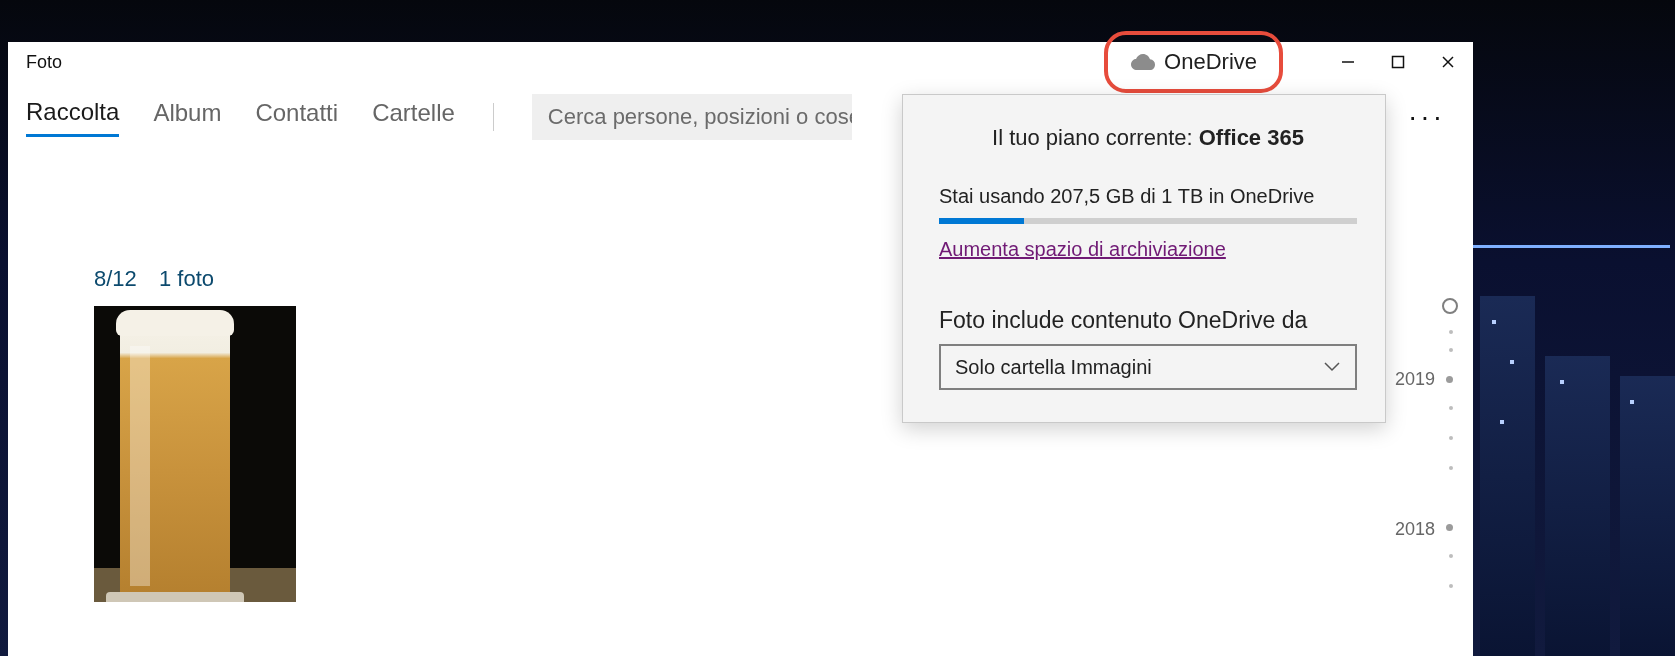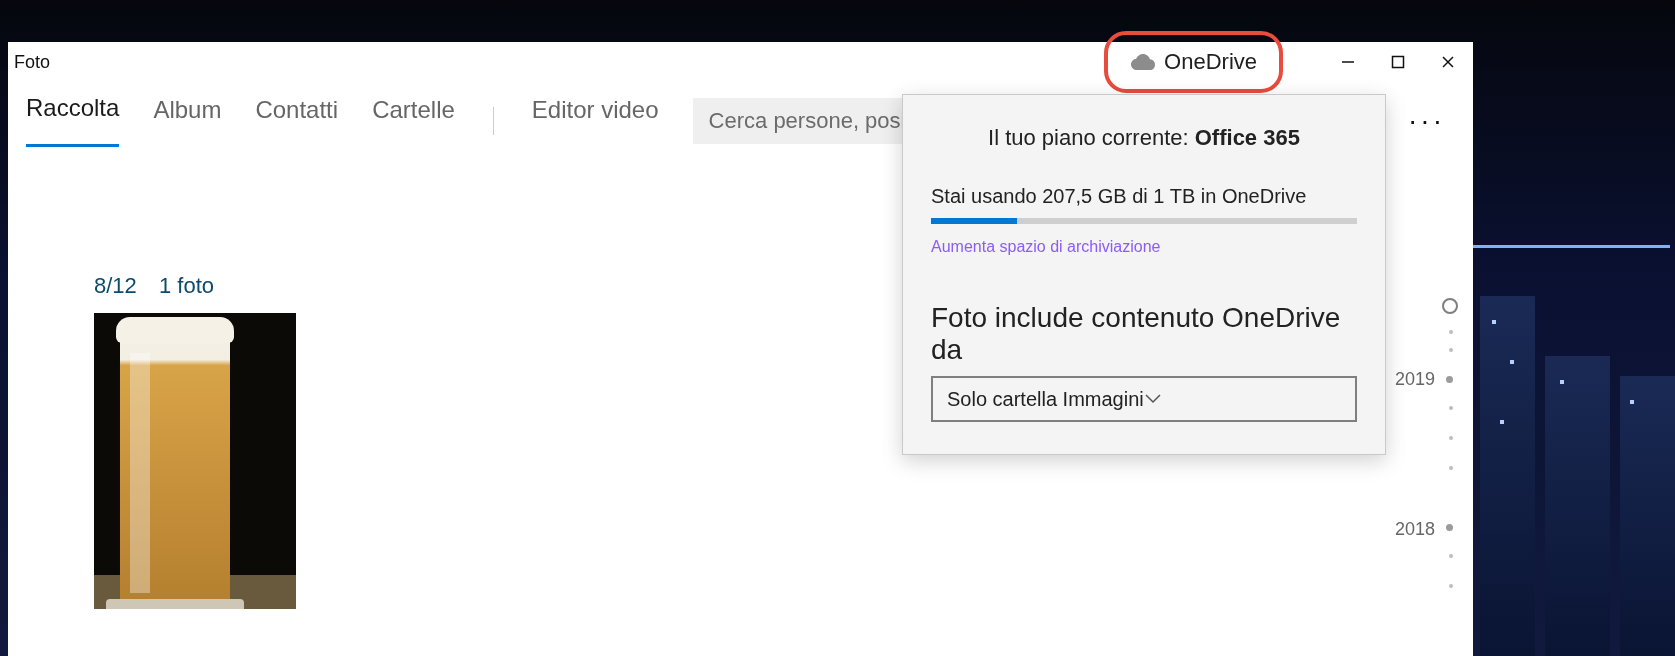--- a/index.html
+++ b/index.html
@@ -18,21 +18,21 @@
   .l1{left:1492px;top:320px;} .l2{left:1510px;top:360px;} .l3{left:1560px;top:380px;}
   .l4{left:1630px;top:400px;} .l5{left:1500px;top:420px;}
   .streak{position:absolute;left:1470px;top:245px;width:200px;height:3px;background:#7fb0ff;}
 
   .app-window {
     position:absolute; left:8px; top:42px; width:1465px; height:614px;
     background:#fff;
   }
 
   .titlebar { height:40px; display:flex; align-items:center; justify-content:space-between; }
-  .titlebar-left { padding-left:6px; font-size:18px; color:#111; }
+  .titlebar-left { padding-left:18px; font-size:18px; color:#111; }
   .titlebar-right { display:flex; align-items:center; }
 
   .onedrive-btn {
     display:flex; align-items:center; gap:8px;
     font-size:22px; color:#202020;
     padding:14px 22px;
     border:4px solid #e74c3c; border-radius:22px;
     margin-right:40px;
     cursor:pointer;
   }
@@ -40,21 +40,21 @@
 
   .win-controls { display:flex; }
   .win-btn { width:50px; height:40px; display:flex; align-items:center; justify-content:center; cursor:pointer; }
   .win-btn svg { stroke:#111; }
 
   .tabbar {
     display:flex; align-items:center; gap:34px;
     padding:12px 18px 0 18px;
     font-size:24px; color:#666;
   }
-  .tab { cursor:pointer; padding-bottom:22px; white-space:nowrap; }
+  .tab { cursor:pointer; padding-bottom:8px; white-space:nowrap; }
   .tab.active { color:#1b1b1b; border-bottom:3px solid #0078d4; }
   .tab-divider { width:1px; height:28px; background:#ccc; margin:0 4px; }
   .search-box {
     flex:0 0 320px;
     background:#efefef; height:46px; display:flex; align-items:center;
     padding:0 16px; color:#6b6b6b; font-size:22px; cursor:text;
     white-space:nowrap; overflow:hidden;
   }
   .tabbar-spacer { flex:1; }
   .more-btn { font-size:28px; letter-spacing:3px; color:#111; cursor:pointer; padding:0 10px; }
@@ -76,34 +76,34 @@
   .beer-foam{position:absolute;left:22px;top:4px;width:118px;height:26px;background:#f5f1e7;border-radius:14px 14px 6px 6px;}
   .beer-highlight{position:absolute;left:36px;top:40px;width:20px;height:240px;background:rgba(255,255,255,0.35);}
   .beer-base{position:absolute;left:12px;bottom:0;width:138px;height:10px;background:#cfc7b6;border-radius:4px 4px 0 0;}
   .table-edge{position:absolute;left:0;right:0;bottom:0;height:34px;background:#6a5a3d;}
 
   
   .flyout {
     position:absolute; left:894px; top:52px; width:484px;
     background:#f4f4f4; border:1px solid #c9c9c9;
     box-shadow:0 6px 20px rgba(0,0,0,0.18);
-    padding:30px 28px 32px 28px;
+    padding:30px 28px 32px 36px;
     font-size:20px; color:#222;
   }
   .fly-row1 { text-align:center; font-size:22px; margin-bottom:34px; }
   .fly-row1 b { font-weight:600; }
   .fly-usage { font-size:20px; color:#222; margin-bottom:10px; }
   .progress { width:100%; height:6px; background:#cfcfcf; position:relative; margin-bottom:14px; }
   .progress-fill { position:absolute; left:0; top:0; bottom:0; background:#0078d4; }
-  .fly-link { color:#8b5cf6; cursor:pointer; font-size:16px; }
+  .fly-link { color:#701a75; text-decoration:underline; cursor:pointer; font-size:20px; }
   .fly-gap { height:46px; }
-  .fly-label { font-size:28px; color:#222; margin-bottom:10px; }
+  .fly-label { font-size:23px; color:#222; margin-bottom:10px; }
   .fly-select {
     border:2px solid #7f7f7f; height:46px;
-    display:flex; align-items:center; 
+    display:flex; align-items:center; justify-content:space-between;
     padding:0 14px; cursor:pointer; font-size:20px; background:#f4f4f4;
   }
   .chev svg{display:block;}
 
   
   .timeline {
     position:absolute; right:10px; top:256px; bottom:0; width:54px;
   }
   .tl-handle {
     position:absolute; right:5px; top:0; width:16px; height:16px;
@@ -160,21 +160,20 @@
         </div>
       </div>
     </div>
 
     <div class="tabbar">
       <div class="tab active">Raccolta</div>
       <div class="tab">Album</div>
       <div class="tab">Contatti</div>
       <div class="tab">Cartelle</div>
       <div class="tab-divider"></div>
-      <div class="tab">Editor video</div>
       <div class="search-box">
         <span>Cerca persone, posizioni o cose...</span>
       </div>
       <div class="tabbar-spacer"></div>
       <div class="user-badge"></div>
       <div class="more-btn">···</div>
     </div>
 
     <div class="content">
       <div class="day-header">

